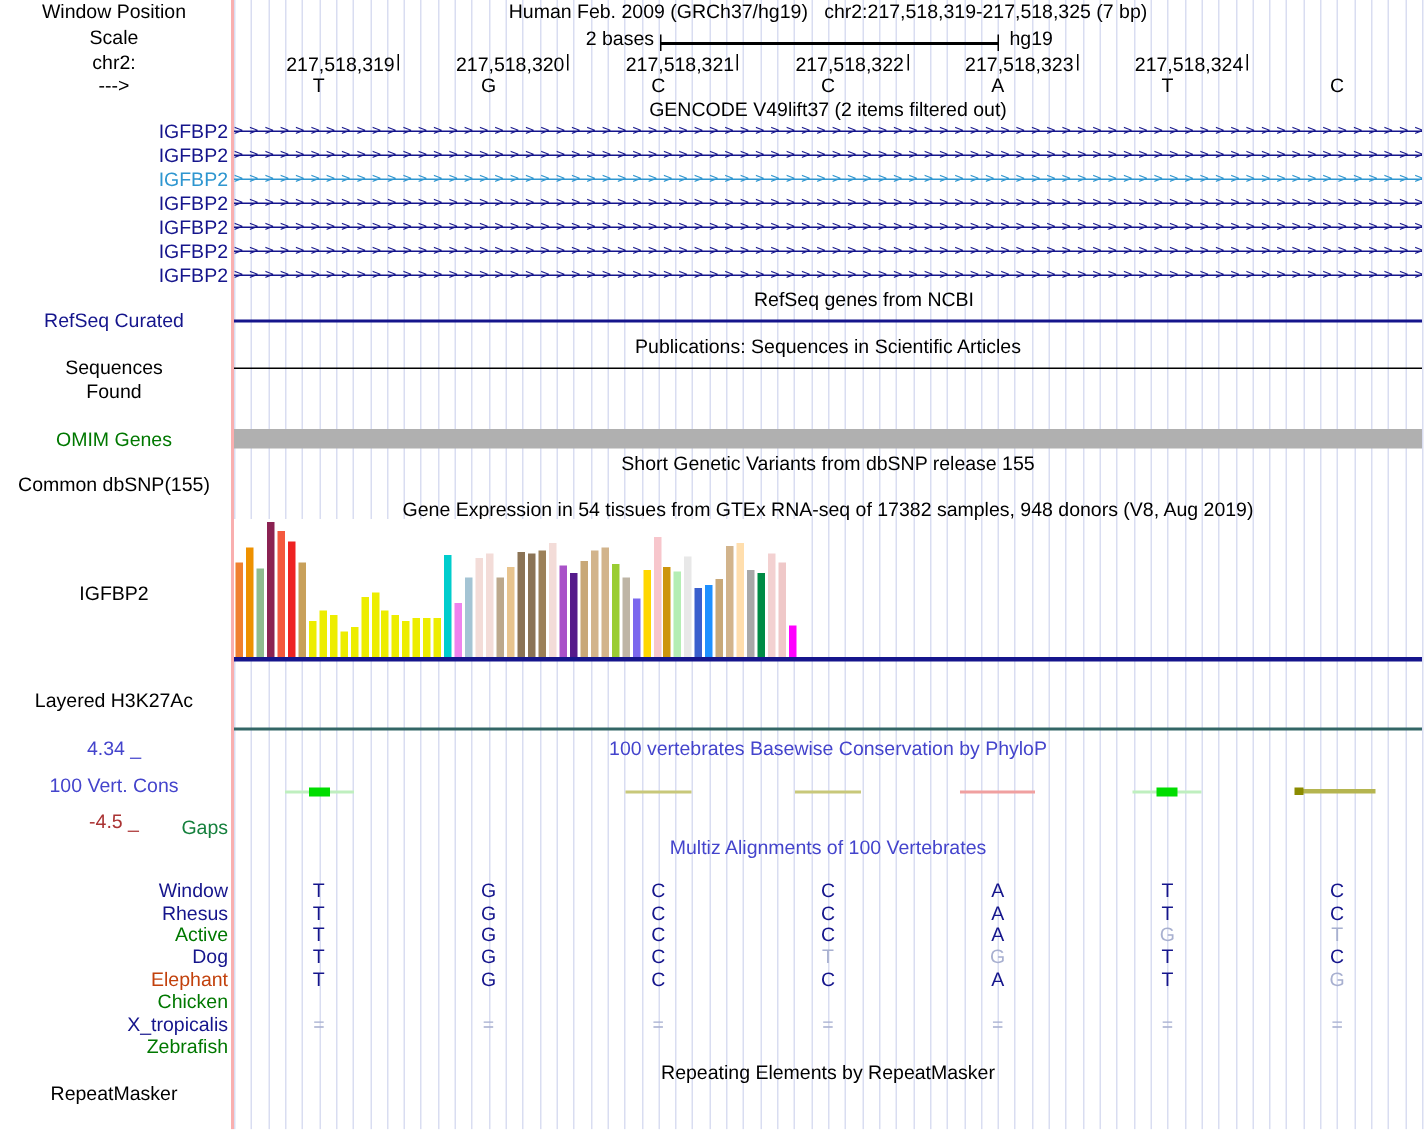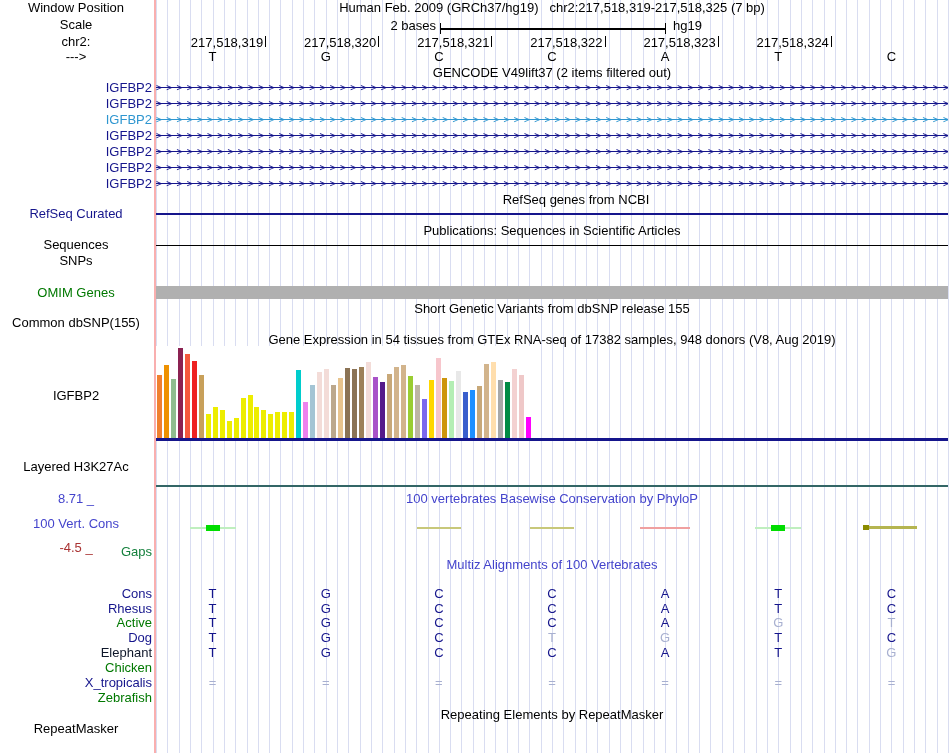--- a/index.html
+++ b/index.html
@@ -168,21 +168,21 @@
     </div>
 
   <div class="t" style="top:193px;margin-left:24px;">RefSeq genes from NCBI</div>
   <div class="r navy" style="top:207px;">RefSeq Curated</div>
   <div class="hline" style="top:213px;height:2px;background:#15158C;"></div>
 
   <div class="t" style="top:224px;">Publications: Sequences in Scientific Articles</div>
   <div class="r" style="top:238px;">Sequences</div>
   <div class="hline" style="top:245px;height:1px;background:#000;"></div>
 
-  <div class="r" style="top:254px;">SNPs</div>
+  <div class="r" style="top:254px;">Found</div>
 
   <div class="r green" style="top:286px;">OMIM Genes</div>
   <div class="hline" style="top:286px;height:13px;background:#B0B0B0;"></div>
 
   <div class="t" style="top:302px;">Short Genetic Variants from dbSNP release 155</div>
   <div class="r" style="top:316px;">Common dbSNP(155)</div>
 
   <div class="t" style="top:333px;">Gene Expression in 54 tissues from GTEx RNA-seq of 17382 samples, 948 donors (V8, Aug 2019)</div>
   <div class="abs" style="left:156px;top:346px;width:378px;height:92px;background:#fff;"></div>
   <div class="r" style="top:389px;">IGFBP2</div>
@@ -294,40 +294,40 @@
       <div class="bar" style="position: absolute; left: 519.07px; top: 375px; width: 5px; height: 57px; background: rgb(239, 200, 200);"></div>
       <div class="bar" style="position: absolute; left: 519.07px; top: 432px; width: 5px; height: 6px; background: rgb(239, 200, 200);"></div>
       <div class="bar" style="position: absolute; left: 526.04px; top: 417px; width: 5px; height: 15px; background: rgb(255, 0, 255);"></div>
       <div class="bar" style="position: absolute; left: 526.04px; top: 432px; width: 5px; height: 6px; background: rgb(255, 0, 255);"></div>
     </div>
   <div class="hline" style="top:438px;height:3px;background:#15158C;"></div>
 
   <div class="r" style="top:460px;">Layered H3K27Ac</div>
   <div class="hline" style="top:485px;height:2px;background:#336666;"></div>
 
-  <div class="r blue" style="top:492px;">8.71 _</div>
+  <div class="r blue" style="top:492px;">4.34 _</div>
   <div class="t blue" style="top:492px;">100 vertebrates Basewise Conservation by PhyloP</div>
   <div class="r blue" style="top:517px;">100 Vert. Cons</div>
   <div id="cons-marks">
       <div style="position: absolute; left: 189.571px; top: 527px; width: 46px; height: 2px; background: rgb(191, 239, 191);"></div>
       <div style="position: absolute; left: 205.571px; top: 525px; width: 14px; height: 6px; background: rgb(0, 221, 0);"></div>
       <div style="position: absolute; left: 416.857px; top: 527px; width: 44px; height: 2px; background: rgb(200, 200, 122);"></div>
       <div style="position: absolute; left: 530px; top: 527px; width: 44px; height: 2px; background: rgb(200, 200, 122);"></div>
       <div style="position: absolute; left: 640.143px; top: 527px; width: 50px; height: 2px; background: rgb(240, 160, 160);"></div>
       <div style="position: absolute; left: 755.286px; top: 527px; width: 46px; height: 2px; background: rgb(191, 239, 191);"></div>
       <div style="position: absolute; left: 771.286px; top: 525px; width: 14px; height: 6px; background: rgb(0, 221, 0);"></div>
       <div style="position: absolute; left: 865.429px; top: 526px; width: 52px; height: 3px; background: rgb(181, 181, 80);"></div>
       <div style="position: absolute; left: 863.429px; top: 525px; width: 6px; height: 5px; background: rgb(139, 139, 0);"></div>
     </div>
   <div class="r red" style="top:541px;">-4.5 _</div>
 
   <div class="t blue" style="top:558px;">Multiz Alignments of 100 Vertebrates</div>
   <div id="multiz-rows">
       <div style="position: absolute; left: 0px; top: 545px; width: 152px; text-align: right; color: #15803d; line-height: 14px;">Gaps</div>
-      <div style="position: absolute; left: 0px; top: 587px; width: 152px; text-align: right; color: rgb(21, 21, 140); line-height: 14px;">Cons</div>
+      <div style="position: absolute; left: 0px; top: 587px; width: 152px; text-align: right; color: rgb(21, 21, 140); line-height: 14px;">Window</div>
       <div class="mcell" style="position: absolute; left: 201.571px; top: 587px; color: rgb(21, 21, 140);">T</div>
       <div class="mcell" style="position: absolute; left: 314.714px; top: 587px; color: rgb(21, 21, 140);">G</div>
       <div class="mcell" style="position: absolute; left: 427.857px; top: 587px; color: rgb(21, 21, 140);">C</div>
       <div class="mcell" style="position: absolute; left: 541px; top: 587px; color: rgb(21, 21, 140);">C</div>
       <div class="mcell" style="position: absolute; left: 654.143px; top: 587px; color: rgb(21, 21, 140);">A</div>
       <div class="mcell" style="position: absolute; left: 767.286px; top: 587px; color: rgb(21, 21, 140);">T</div>
       <div class="mcell" style="position: absolute; left: 880.429px; top: 587px; color: rgb(21, 21, 140);">C</div>
       <div style="position: absolute; left: 0px; top: 602px; width: 152px; text-align: right; color: rgb(21, 21, 140); line-height: 14px;">Rhesus</div>
       <div class="mcell" style="position: absolute; left: 201.571px; top: 602px; color: rgb(21, 21, 140);">T</div>
       <div class="mcell" style="position: absolute; left: 314.714px; top: 602px; color: rgb(21, 21, 140);">G</div>
@@ -345,21 +345,21 @@
       <div class="mcell" style="position: absolute; left: 767.286px; top: 616px; color: rgb(168, 176, 208);">G</div>
       <div class="mcell" style="position: absolute; left: 880.429px; top: 616px; color: rgb(168, 176, 208);">T</div>
       <div style="position: absolute; left: 0px; top: 631px; width: 152px; text-align: right; color: rgb(21, 21, 140); line-height: 14px;">Dog</div>
       <div class="mcell" style="position: absolute; left: 201.571px; top: 631px; color: rgb(21, 21, 140);">T</div>
       <div class="mcell" style="position: absolute; left: 314.714px; top: 631px; color: rgb(21, 21, 140);">G</div>
       <div class="mcell" style="position: absolute; left: 427.857px; top: 631px; color: rgb(21, 21, 140);">C</div>
       <div class="mcell" style="position: absolute; left: 541px; top: 631px; color: rgb(168, 176, 208);">T</div>
       <div class="mcell" style="position: absolute; left: 654.143px; top: 631px; color: rgb(168, 176, 208);">G</div>
       <div class="mcell" style="position: absolute; left: 767.286px; top: 631px; color: rgb(21, 21, 140);">T</div>
       <div class="mcell" style="position: absolute; left: 880.429px; top: 631px; color: rgb(21, 21, 140);">C</div>
-      <div style="position: absolute; left: 0px; top: 646px; width: 152px; text-align: right; color: #0f172a; line-height: 14px;">Elephant</div>
+      <div style="position: absolute; left: 0px; top: 646px; width: 152px; text-align: right; color: #c2410c; line-height: 14px;">Elephant</div>
       <div class="mcell" style="position: absolute; left: 201.571px; top: 646px; color: rgb(21, 21, 140);">T</div>
       <div class="mcell" style="position: absolute; left: 314.714px; top: 646px; color: rgb(21, 21, 140);">G</div>
       <div class="mcell" style="position: absolute; left: 427.857px; top: 646px; color: rgb(21, 21, 140);">C</div>
       <div class="mcell" style="position: absolute; left: 541px; top: 646px; color: rgb(21, 21, 140);">C</div>
       <div class="mcell" style="position: absolute; left: 654.143px; top: 646px; color: rgb(21, 21, 140);">A</div>
       <div class="mcell" style="position: absolute; left: 767.286px; top: 646px; color: rgb(21, 21, 140);">T</div>
       <div class="mcell" style="position: absolute; left: 880.429px; top: 646px; color: rgb(168, 176, 208);">G</div>
       <div style="position: absolute; left: 0px; top: 661px; width: 152px; text-align: right; color: rgb(0, 120, 0); line-height: 14px;">Chicken</div>
       <div style="position: absolute; left: 0px; top: 676px; width: 152px; text-align: right; color: rgb(21, 21, 140); line-height: 14px;">X_tropicalis</div>
       <div class="mcell" style="position: absolute; left: 201.571px; top: 676px; color: rgb(168, 176, 208);">=</div>

